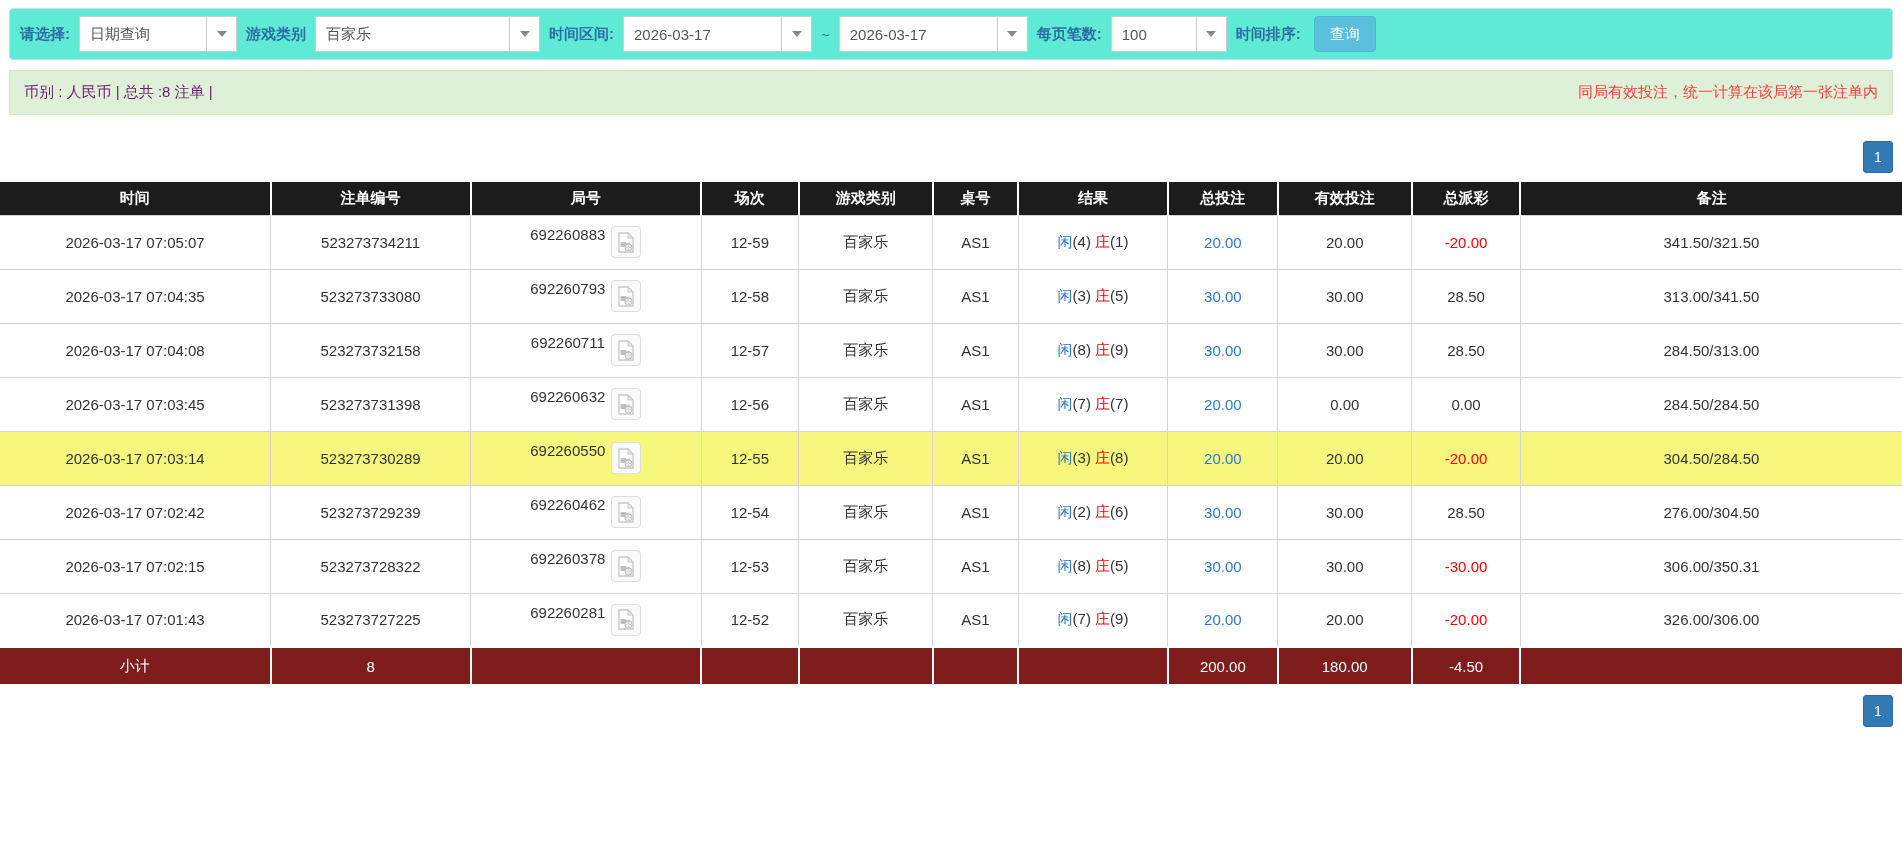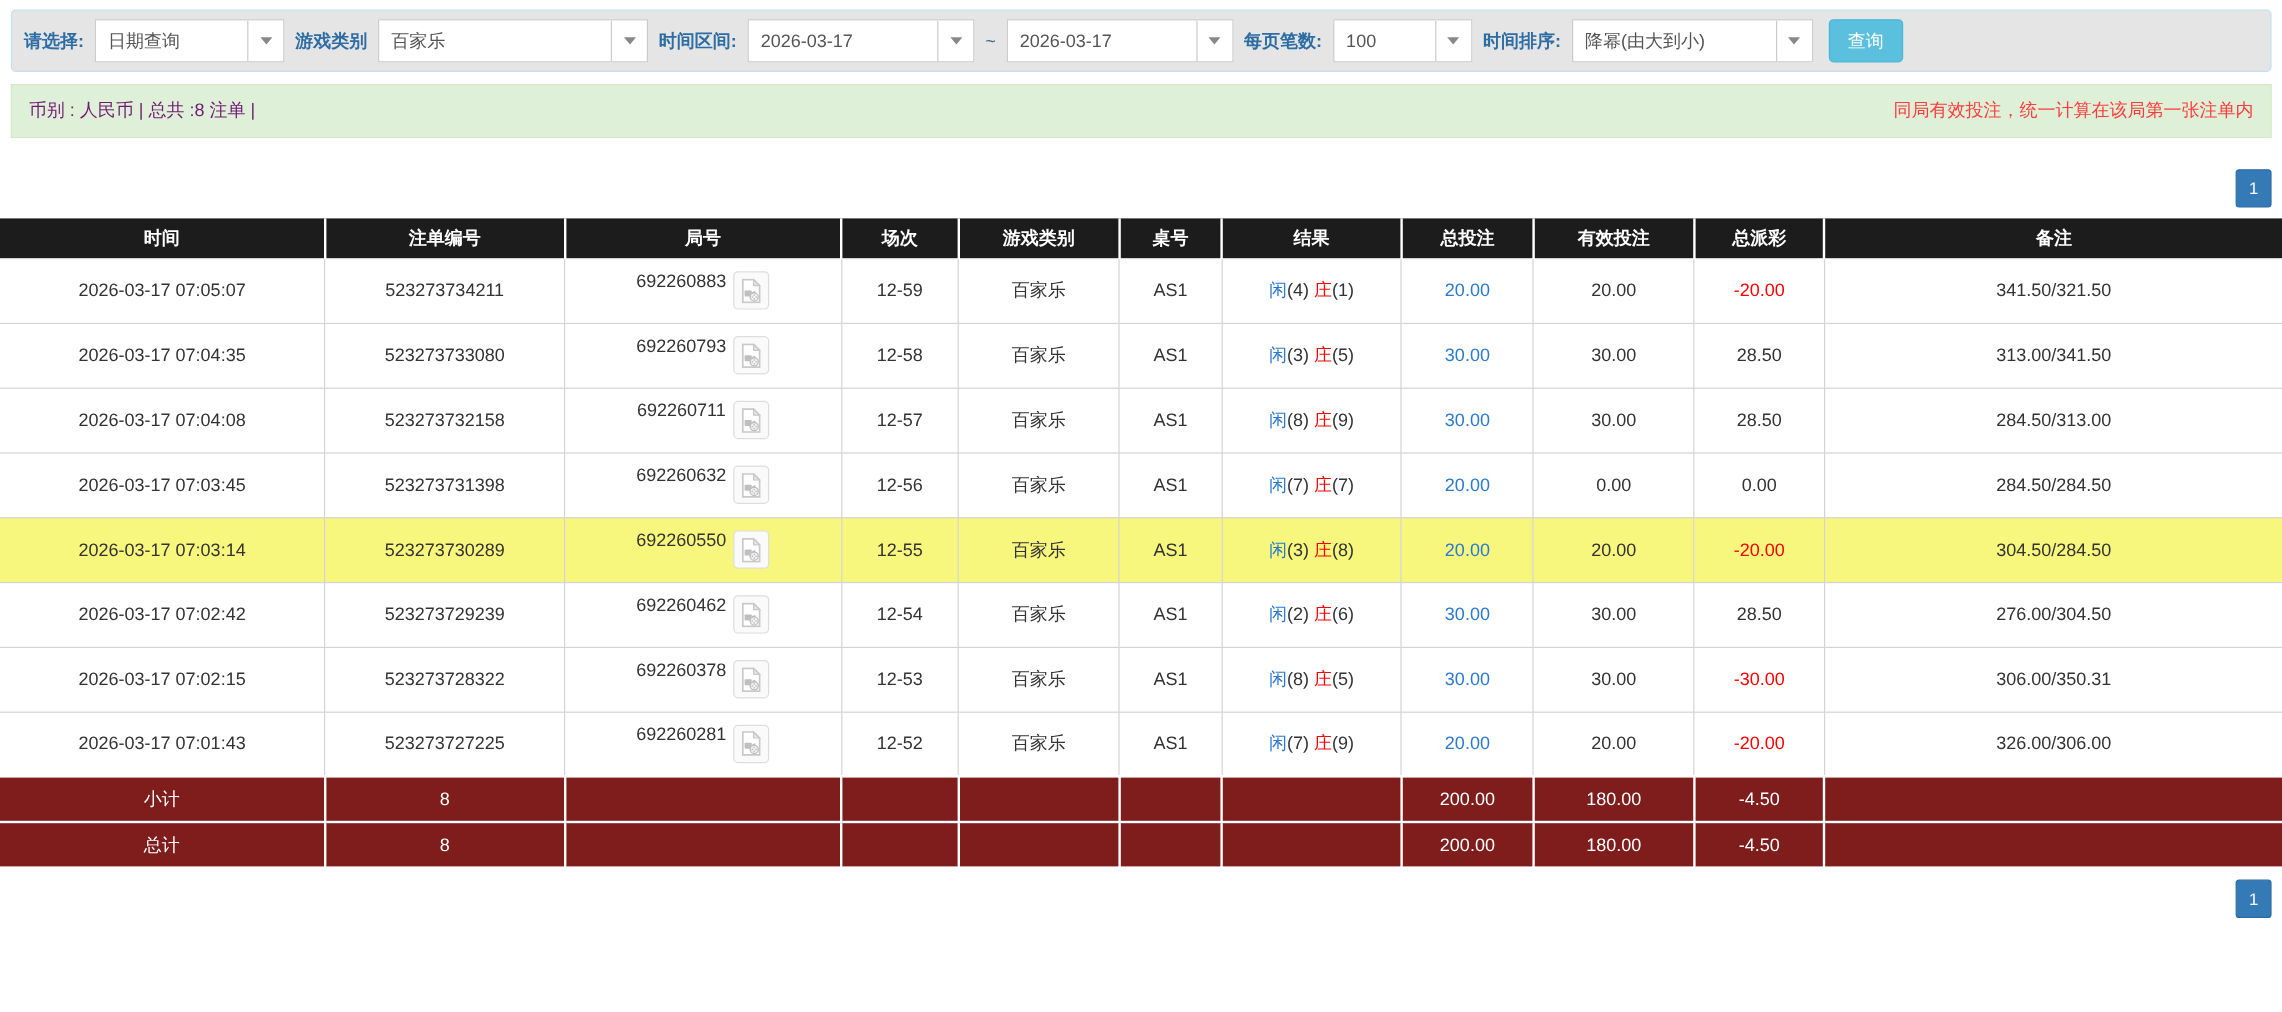--- a/index.html
+++ b/index.html
@@ -12,21 +12,21 @@
   .page { width: 100%; padding-top: 8px; }
 
   h1.title {
     font-size: 21px; font-weight: 500; color: #333;
     margin: 4px 0 12px 8px;
   }
 
   
   .filter-bar {
     margin: 0 9px 10px 9px; height: 52px;
-    background: #e5e5e5; border: 1px solid #c5e1f0; border-radius: 4px;
+    background: #5eead4; border: 1px solid #c5e1f0; border-radius: 4px;
     display: flex; align-items: center; padding: 0 10px; gap: 9px;
     white-space: nowrap;
   }
   .flabel { font-size: 15px; font-weight: bold; color: #2e6da4; }
   .tilde  { font-size: 15px; color: #31708f; }
   .select {
     height: 36px; background: #fff; border: 1px solid #ccc; border-radius: 0;
     display: inline-flex; align-items: stretch; cursor: pointer; overflow: hidden;
   }
   .sel-text {
@@ -148,26 +148,20 @@
 
     <span class="flabel">每页笔数:</span>
     <div class="select w-size">
       <span class="sel-text">100</span>
       <span class="caret-box">
           <i class="caret"></i>
         </span>
     </div>
 
     <span class="flabel">时间排序:</span>
-    <div class="select w-sort">
-      <span class="sel-text">降幂(由大到小)</span>
-      <span class="caret-box">
-          <i class="caret"></i>
-        </span>
-    </div>
 
     <button class="btn-search">查询</button>
   </div>
 
   <div class="notice">
     <span class="notice-left">币别 : 人民币 | 总共 :8 注单 |</span>
     <span class="notice-right">同局有效投注，统一计算在该局第一张注单内</span>
   </div>
 
   <div class="pag-row top">
@@ -434,33 +428,20 @@
           <td></td>
           <td></td>
           <td></td>
           <td></td>
           <td></td>
           <td>200.00</td>
           <td>180.00</td>
           <td class="red">-4.50</td>
           <td></td>
         </tr>
-        <tr class="sum">
-          <td>总计</td>
-          <td>8</td>
-          <td></td>
-          <td></td>
-          <td></td>
-          <td></td>
-          <td></td>
-          <td>200.00</td>
-          <td>180.00</td>
-          <td class="red">-4.50</td>
-          <td></td>
-        </tr>
       </tbody>
   </table>
 
   <div class="pag-row bottom">
     <span class="page-btn">1</span>
   </div>
 
 </div>
 
 </body></html>

